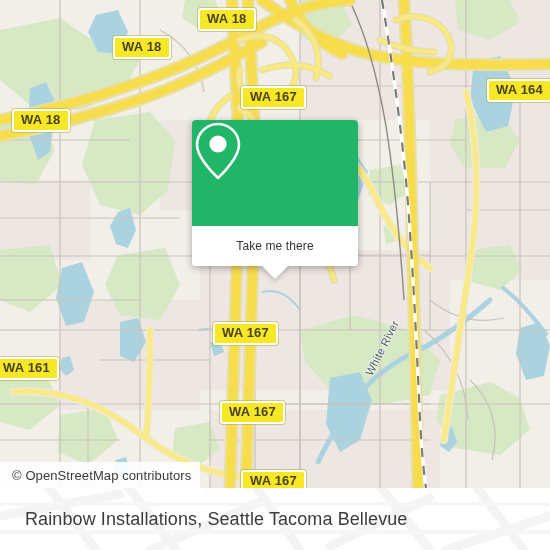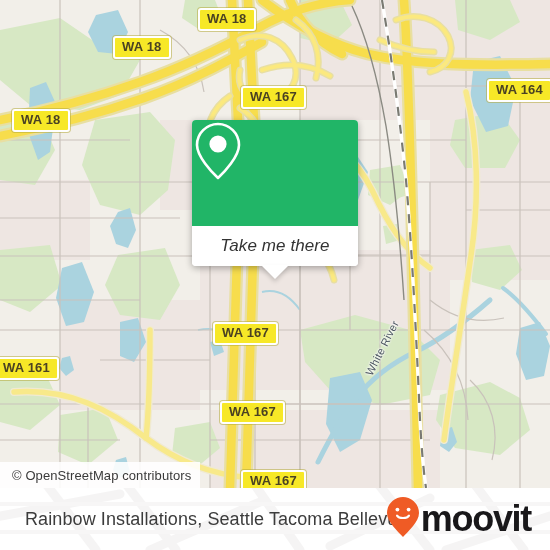--- a/index.html
+++ b/index.html
@@ -69,25 +69,24 @@
   #popup-green{
     background:#21b567;
     height:106px;
     border-radius:4px 4px 0 0;
     display:flex;align-items:center;justify-content:center;
   }
   #popup-green svg{display:block;}
   #popup-label{
     height:40px;
     display:flex;align-items:center;justify-content:center;
-    font-size:17px;color:#333;
+    font-size:12px;color:#333;
     border-radius:0 0 4px 4px;
     background:#fff;
     letter-spacing:.1px;
-    font-style:italic;
   }
   #popup-tail{
     position:absolute;
     left:50%;bottom:-13px;
     margin-left:-14px;
     width:0;height:0;
     border-left:14px solid transparent;
     border-right:14px solid transparent;
     border-top:14px solid #ffffff;
     filter:drop-shadow(0 3px 2px rgba(0,0,0,.17));
@@ -336,26 +335,15 @@
         <path d="M446 62 L550 28"></path>
       </g>
       <g stroke="#f1efef" stroke-width="4" fill="none">
         <path d="M0 44 H550"></path>
         <path d="M0 16 H550"></path>
       </g>
     </svg>
 
     <div id="footer-title">Rainbow Installations, Seattle Tacoma Bellevue</div>
 
-    <div id="brand">
-      <span>
-        <svg width="34" height="42" viewBox="0 0 34 42" aria-hidden="true">
-          <path d="M17 1 C8.2 1 1 8.2 1 17 C1 26 12 35.5 17 41 C22 35.5 33 26 33 17 C33 8.2 25.8 1 17 1 Z" fill="#ef5b25"></path>
-          <circle cx="11.4" cy="13.6" r="1.9" fill="#ffffff"></circle>
-          <circle cx="22.6" cy="13.6" r="1.9" fill="#ffffff"></circle>
-          <path d="M11 19.6 C13 22.8 21 22.8 23 19.6" stroke="#ffffff" stroke-width="2.1" fill="none" stroke-linecap="round"></path>
-        </svg>
-      </span>
-      <span id="brand-wordmark">moovit</span>
-    </div>
   </div>
 
 </div>
 
 </body></html>

